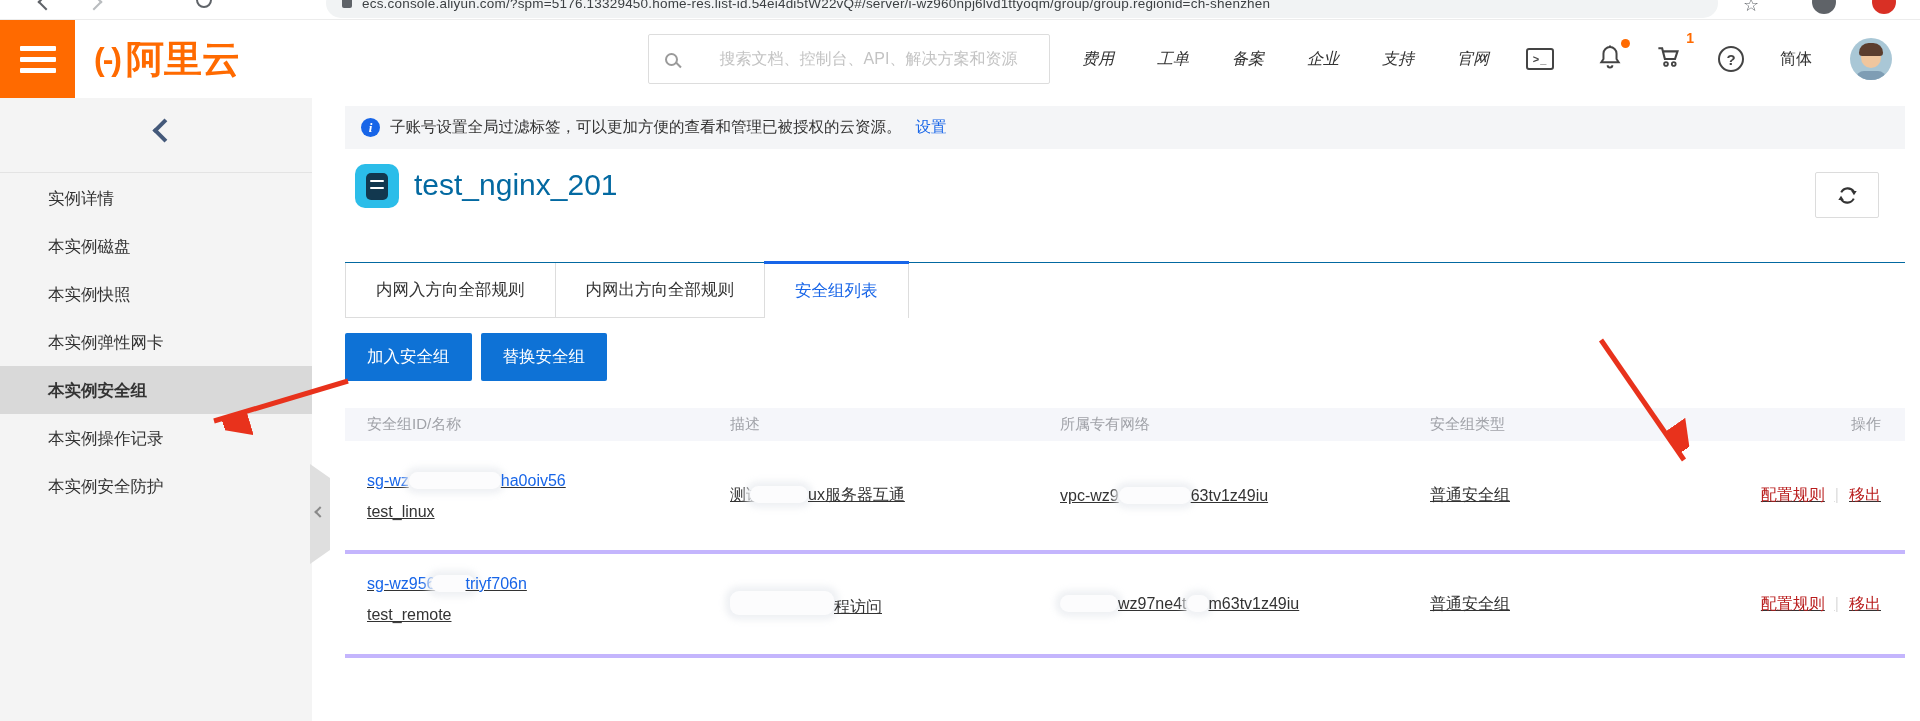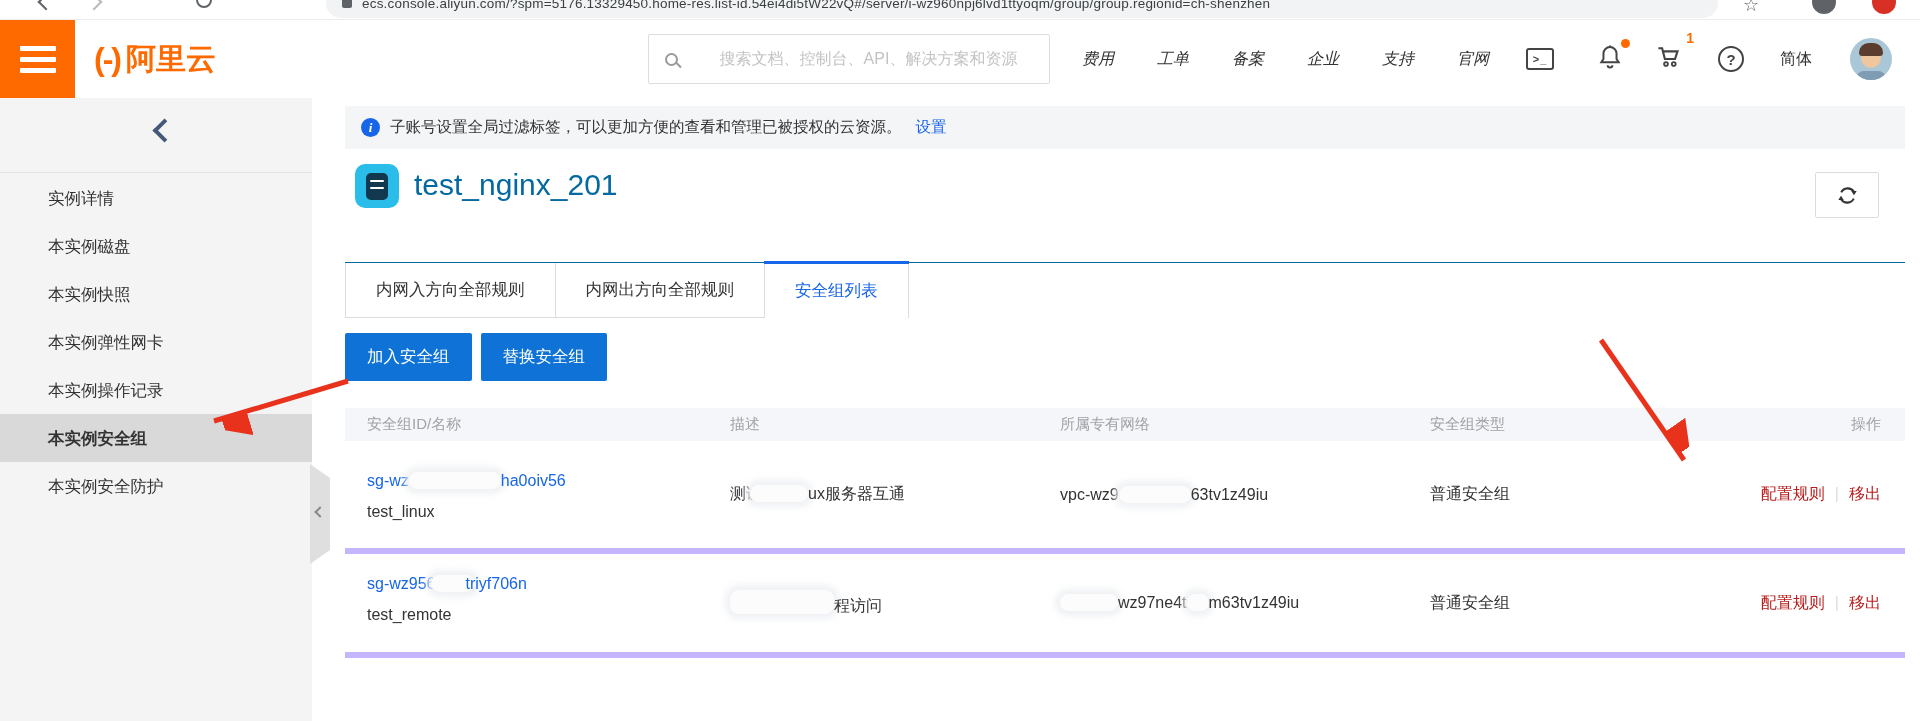--- a/index.html
+++ b/index.html
@@ -28,21 +28,21 @@
           background:#d93025; border-radius:50%; }
 
   
   .header { position:absolute; top:20px; left:0; width:1920px; height:78px; background:#fff; }
   .burger { position:absolute; left:0; top:0; width:75px; height:78px; background:#ff6a00;
             display:flex; flex-direction:column; justify-content:center; align-items:center; gap:6px; }
   .burger i { width:36px; height:5px; background:#fff; border-radius:1px; }
   .logo { position:absolute; left:94px; top:0; height:78px; display:flex; align-items:center;
           color:#ff6a00; font-weight:bold; }
   .logo .br { font-size:32px; letter-spacing:-2px; margin-right:6px; font-weight:bold; }
-  .logo .tx { font-size:30px; }
+  .logo .tx { font-size:38px; }
   .search { position:absolute; left:648px; top:14px; width:402px; height:50px;
             border:1px solid #ddd; border-radius:2px; display:flex; align-items:center; }
   .mag { width:13px; height:13px; border:2px solid #9a9a9a; border-radius:50%;
          margin:0 10px 0 16px; position:relative; flex:none; }
   .mag::after { content:''; position:absolute; width:7px; height:2px; background:#9a9a9a;
                 transform:rotate(45deg); right:-6px; bottom:-2px; }
   .search input { border:none; outline:none; flex:1; font-size:16px; color:#333;
                   background:transparent; font-family:inherit;text-align:center; }
   .search input::placeholder { color:#c3c3c3; }
   .topnav { position:absolute; left:1082px; top:0; height:78px; display:flex;
@@ -124,21 +124,21 @@
 
   .btnrow { position:absolute; left:345px; top:333px; display:flex; gap:9px; }
   .btn { height:48px; padding:0 22px; background:#0e72d6; color:#fff; font-size:16.5px;
          border:none; border-radius:2px; cursor:pointer; font-family:inherit; }
 
   .table { position:absolute; left:345px; top:408px; width:1560px; }
   .thead, .trow { display:grid; grid-template-columns:385px 330px 370px 270px 205px; }
   .thead { background:#f5f6fa; height:33px; align-items:center; color:#a0a2a8; font-size:15px; }
   .thead .c1 { padding-left:22px; }
   .thead .c5 { text-align:right; padding-right:24px; }
-  .trow { border-bottom:6px solid #c4b5fd; align-items:center; font-size:16px; }
+  .trow { border-bottom:4px solid #c4b5fd; align-items:center; font-size:16px;text-decoration:underline; }
   .trow.r1 { height:113px; } .trow.r2 { height:104px; }
   .cell-id { padding-left:22px; align-self:start; padding-top:24px; line-height:31px; }
   .idlink { color:#1765e8; text-decoration:none; cursor:pointer; }
   .gname { color:#333; }
   .ops { text-align:right; padding-right:24px; white-space:nowrap; }
   .ops a { color:#b91c1c; text-decoration:none; cursor:pointer; }
   .ops .sep { color:#ddd; margin:0 10px; }
   .r { display:inline-block; height:17px; background:#fcfcfd; border-radius:9px;
        box-shadow:0 0 6px 5px rgba(236,238,242,.85); vertical-align:-3px; }
 
@@ -222,22 +222,22 @@
 </div>
 
 <div class="sidebar">
   <div class="collapse"></div>
   <div class="side-div"></div>
   <div class="menu">
     <div class="mitem">实例详情</div>
     <div class="mitem">本实例磁盘</div>
     <div class="mitem">本实例快照</div>
     <div class="mitem">本实例弹性网卡</div>
+    <div class="mitem sel">本实例安全组</div>
     <div class="mitem">本实例操作记录</div>
-    <div class="mitem sel">本实例安全组</div>
     <div class="mitem">本实例安全防护</div>
   </div>
   <div class="handle">
       <div class="hc"></div>
     </div>
 </div>
 
 <div class="banner">
   <span class="info-ic">i</span>
   <span>子账号设置全局过滤标签，可以更加方便的查看和管理已被授权的云资源。</span>

